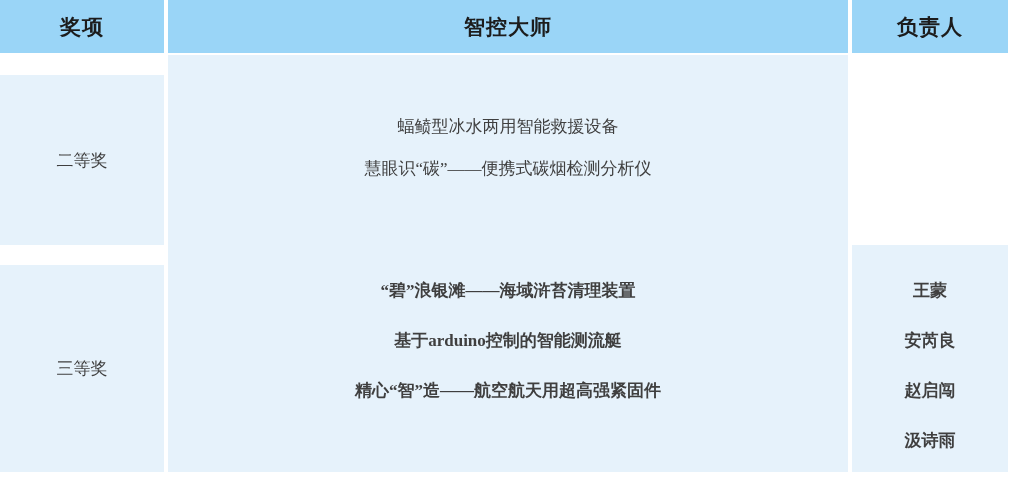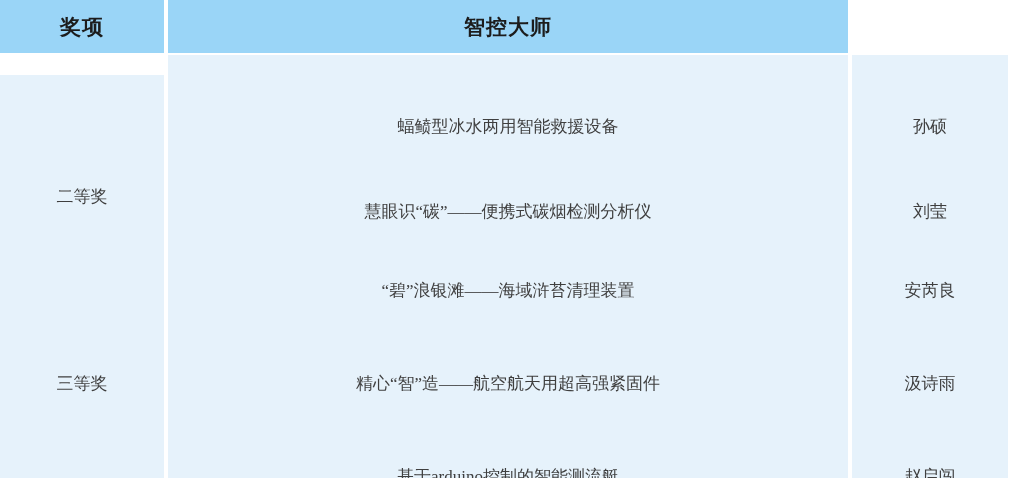--- a/index.html
+++ b/index.html
@@ -33,66 +33,63 @@
   
   .group .cell { background: #e6f2fb; }
   .award-cell {
     display: flex;
     align-items: center;
     justify-content: center;
     font-size: 17px;
     color: #3f3f3f;
     margin-top: 20px;
   }
-  .lines { display: flex; flex-direction: column; gap: 43px; }
+  .lines { display: flex; flex-direction: column; }
   .line {
     display: flex;
     align-items: center;
     justify-content: center;
     font-size: 17px;
     color: #3f3f3f;
     white-space: nowrap;
   }
   .g1 { height: 190px; }
   .g1 .lines { padding-top: 50px; }
   .g1 .line { height: 42px; }
   .g2 { height: 227px; }
-  .g2 .lines { padding-top: 20px; }
+  .g2 .lines { padding-top: 20px; font-weight: bold; }
   .g2 .line { height: 50px; }
 </style>
 </head>
 <body>
 
 <div class="page">
 
   <div class="grid hrow">
     <div class="hcell">奖项</div>
     <div class="hcell">智控大师</div>
+    <div class="hcell">负责人</div>
   </div>
 
   <div class="grid group g1">
     <div class="cell award-cell">二等奖</div>
     <div class="cell lines">
       <div class="line">蝠鲼型冰水两用智能救援设备</div>
       <div class="line">慧眼识“碳”——便携式碳烟检测分析仪</div>
     </div>
-    <div class="cell lines">
-      <div class="line">孙硕</div>
-      <div class="line">刘莹</div>
-      <div class="line">张永鹏</div>
-    </div>
   </div>
 
   <div class="grid group g2">
     <div class="cell award-cell">三等奖</div>
     <div class="cell lines">
       <div class="line">“碧”浪银滩——海域浒苔清理装置</div>
+      <div class="line">基于arduino控制的智能测流艇</div>
       <div class="line">精心“智”造——航空航天用超高强紧固件</div>
-      <div class="line">基于arduino控制的智能测流艇</div>
     </div>
     <div class="cell lines">
+      <div class="line">王蒙</div>
       <div class="line">安芮良</div>
+      <div class="line">赵启闯</div>
       <div class="line">汲诗雨</div>
-      <div class="line">赵启闯</div>
     </div>
   </div>
 
 </div>
 
 </body></html>

